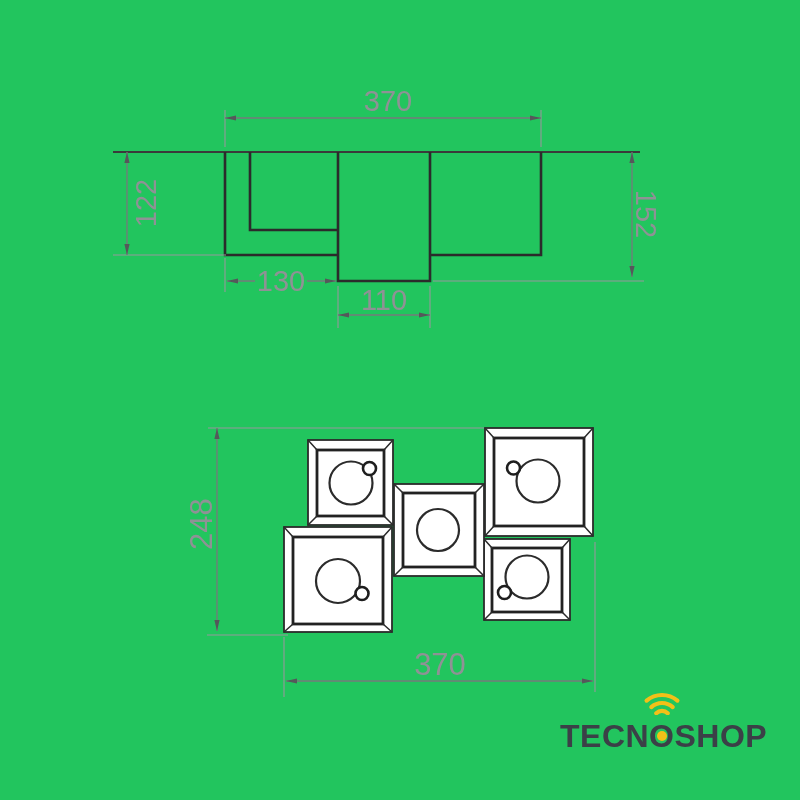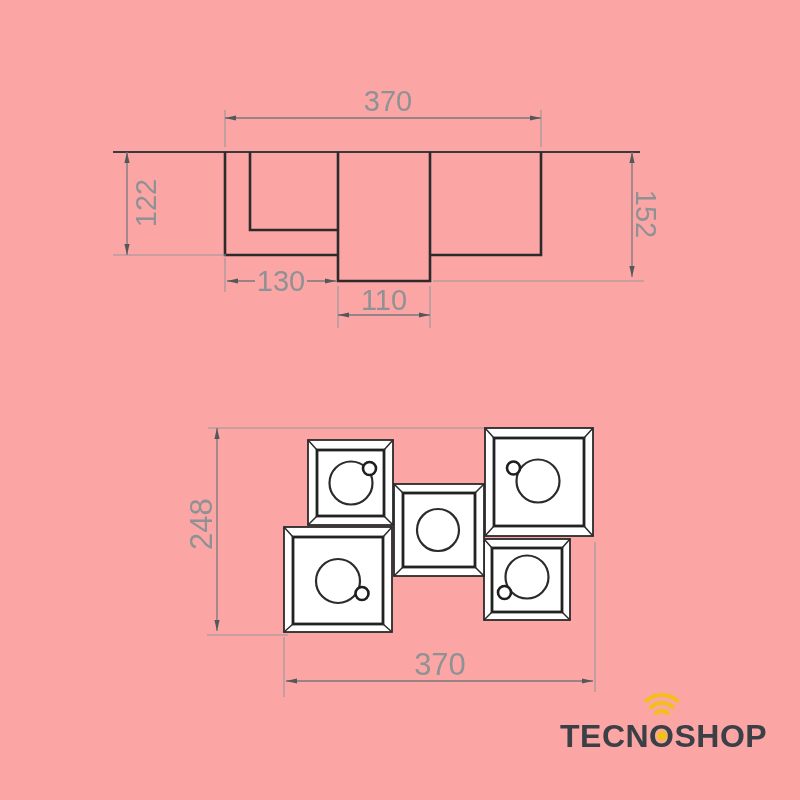--- a/index.html
+++ b/index.html
@@ -1,17 +1,17 @@
 <!DOCTYPE html>
 <html><head>
 <meta charset="utf-8">
 <style>
   html,body { margin:0; padding:0; background:#fff; }
   .canvas {
-    position:relative; width:800px; height:800px; background:#fca5a5;
+    position:relative; width:800px; height:800px; background:#22c55e;
     font-family:"Liberation Sans", sans-serif; overflow:hidden;
   }
   svg.drawing { position:absolute; left:0; top:0; }
 
   
   .ceil   { stroke:#3a3a3a; stroke-width:2; fill:none; }
   .fx     { stroke:#2b2b2b; stroke-width:2.6; fill:none; stroke-linejoin:miter; }
   .dim    { stroke:#77797c; stroke-width:1.3; fill:none; }
   .ext    { stroke:#95989b; stroke-width:1.1; fill:none; }
   .arr    { fill:#55585a; stroke:none; }

